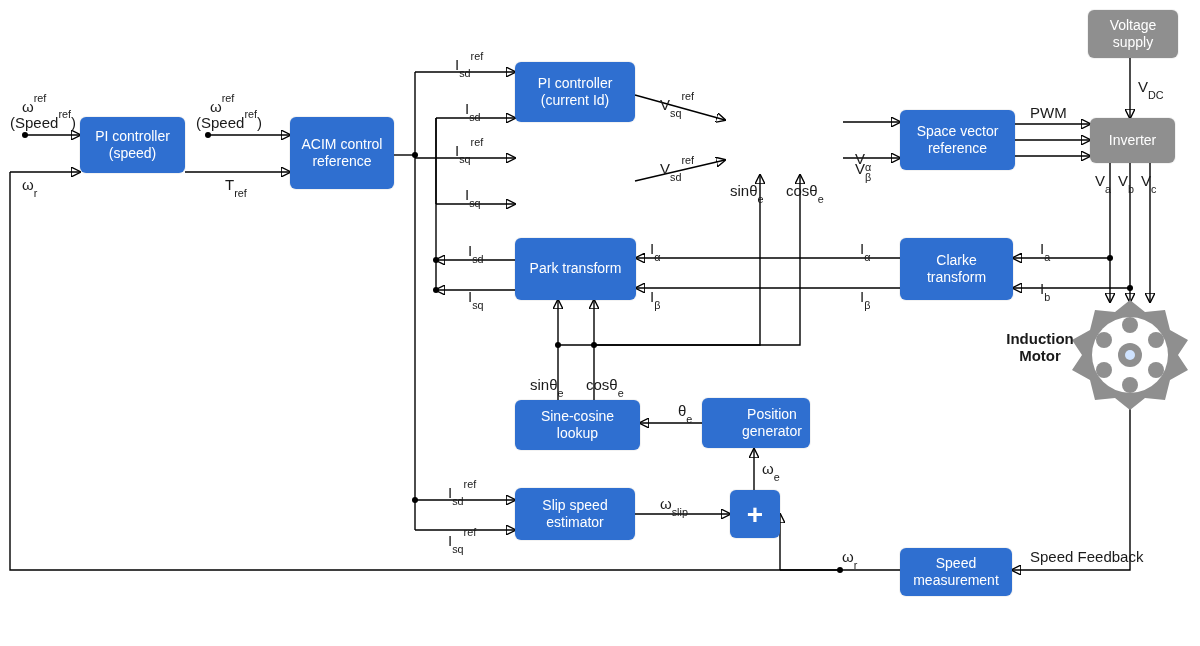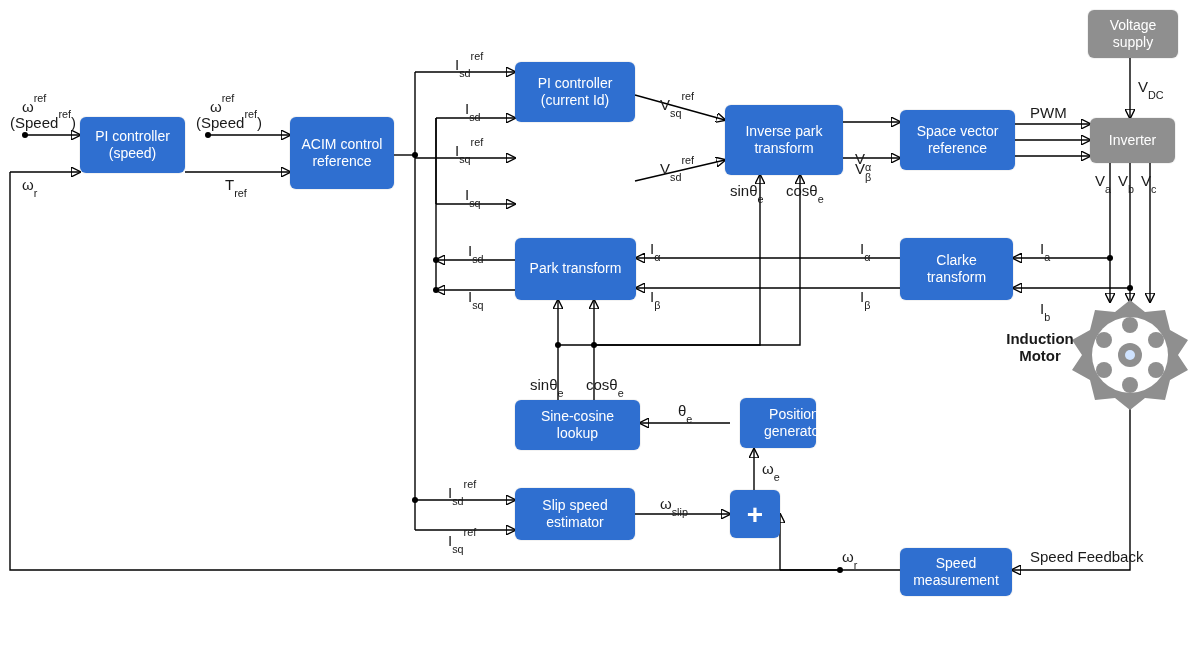--- a/index.html
+++ b/index.html
@@ -165,42 +165,39 @@
 
 <div class="blk" style="left:80px; top:117px; width:105px; height:56px;">
       <span>PI controller (speed)</span>
     </div>
 <div class="blk" style="left:290px; top:117px; width:104px; height:72px;">
       <span>ACIM control reference</span>
     </div>
 <div class="blk" style="left:515px; top:62px; width:120px; height:60px;">
       <span>PI controller (current Id)</span>
     </div>
-<div class="blk" style="left:725px; top:105px; width:118px; height:70px;">
-      <span>Inverse park transform</span>
-    </div>
 <div class="blk" style="left:900px; top:110px; width:115px; height:60px;">
       <span>Space vector reference</span>
     </div>
 <div class="blk gray" style="left:1088px; top:10px; width:90px; height:48px;">
       <span>Voltage supply</span>
     </div>
 <div class="blk gray" style="left:1090px; top:118px; width:85px; height:45px;">
       <span>Inverter</span>
     </div>
 <div class="blk" style="left:515px; top:238px; width:121px; height:62px;">
       <span>Park transform</span>
     </div>
 <div class="blk" style="left:900px; top:238px; width:113px; height:62px;justify-content:flex-end;">
       <span>Clarke transform</span>
     </div>
 <div class="blk" style="left:515px; top:400px; width:125px; height:50px;">
       <span>Sine-cosine lookup</span>
     </div>
-<div class="blk" style="left:740px; top:398px; width:76px; height:50px;padding-left:40px;">
+<div class="blk" style="left:702px; top:398px; width:108px; height:50px;padding-left:40px;">
       <span>Position generator</span>
     </div>
 <div class="blk" style="left:515px; top:488px; width:120px; height:52px;">
       <span>Slip speed estimator</span>
     </div>
 <div class="blk plus" style="left:730px; top:490px; width:50px; height:48px;">
       <span>+</span>
     </div>
 <div class="blk" style="left:900px; top:548px; width:112px; height:48px;">
       <span>Speed measurement</span>
@@ -252,21 +249,21 @@
 <div class="lbl" style="left:1141px; top:172px;">V<sub>c</sub></div>
 
 <div class="lbl" style="left:468px; top:242px;">I<sub>sd</sub></div>
 <div class="lbl" style="left:468px; top:288px;">I<sub>sq</sub></div>
 
 <div class="lbl" style="left:650px; top:240px;">I<sub>α</sub></div>
 <div class="lbl" style="left:650px; top:288px;">I<sub>β</sub></div>
 <div class="lbl" style="left:860px; top:240px;">I<sub>α</sub></div>
 <div class="lbl" style="left:860px; top:288px;">I<sub>β</sub></div>
 <div class="lbl" style="left:1040px; top:240px;">I<sub>a</sub></div>
-<div class="lbl" style="left:1040px; top:300px;text-align:right;">I<sub>b</sub></div>
+<div class="lbl" style="left:1040px; top:280px;text-align:right;">I<sub>b</sub></div>
 
 <div class="lbl" style="left:730px; top:182px;">sinθ<sub>e</sub></div>
 <div class="lbl" style="left:786px; top:182px;">cosθ<sub>e</sub></div>
 <div class="lbl" style="left:530px; top:376px;">sinθ<sub>e</sub></div>
 <div class="lbl" style="left:586px; top:376px;">cosθ<sub>e</sub></div>
 <div class="lbl" style="left:678px; top:402px;">θ<sub>e</sub></div>
 <div class="lbl" style="left:762px; top:460px;">ω<sub>e</sub></div>
 <div class="lbl" style="left:660px; top:495px;">ω<sub>slip</sub></div>
 
 <div class="lbl" style="left:448px; top:482px;">I<sub>sd</sub><sup>ref</sup></div>

